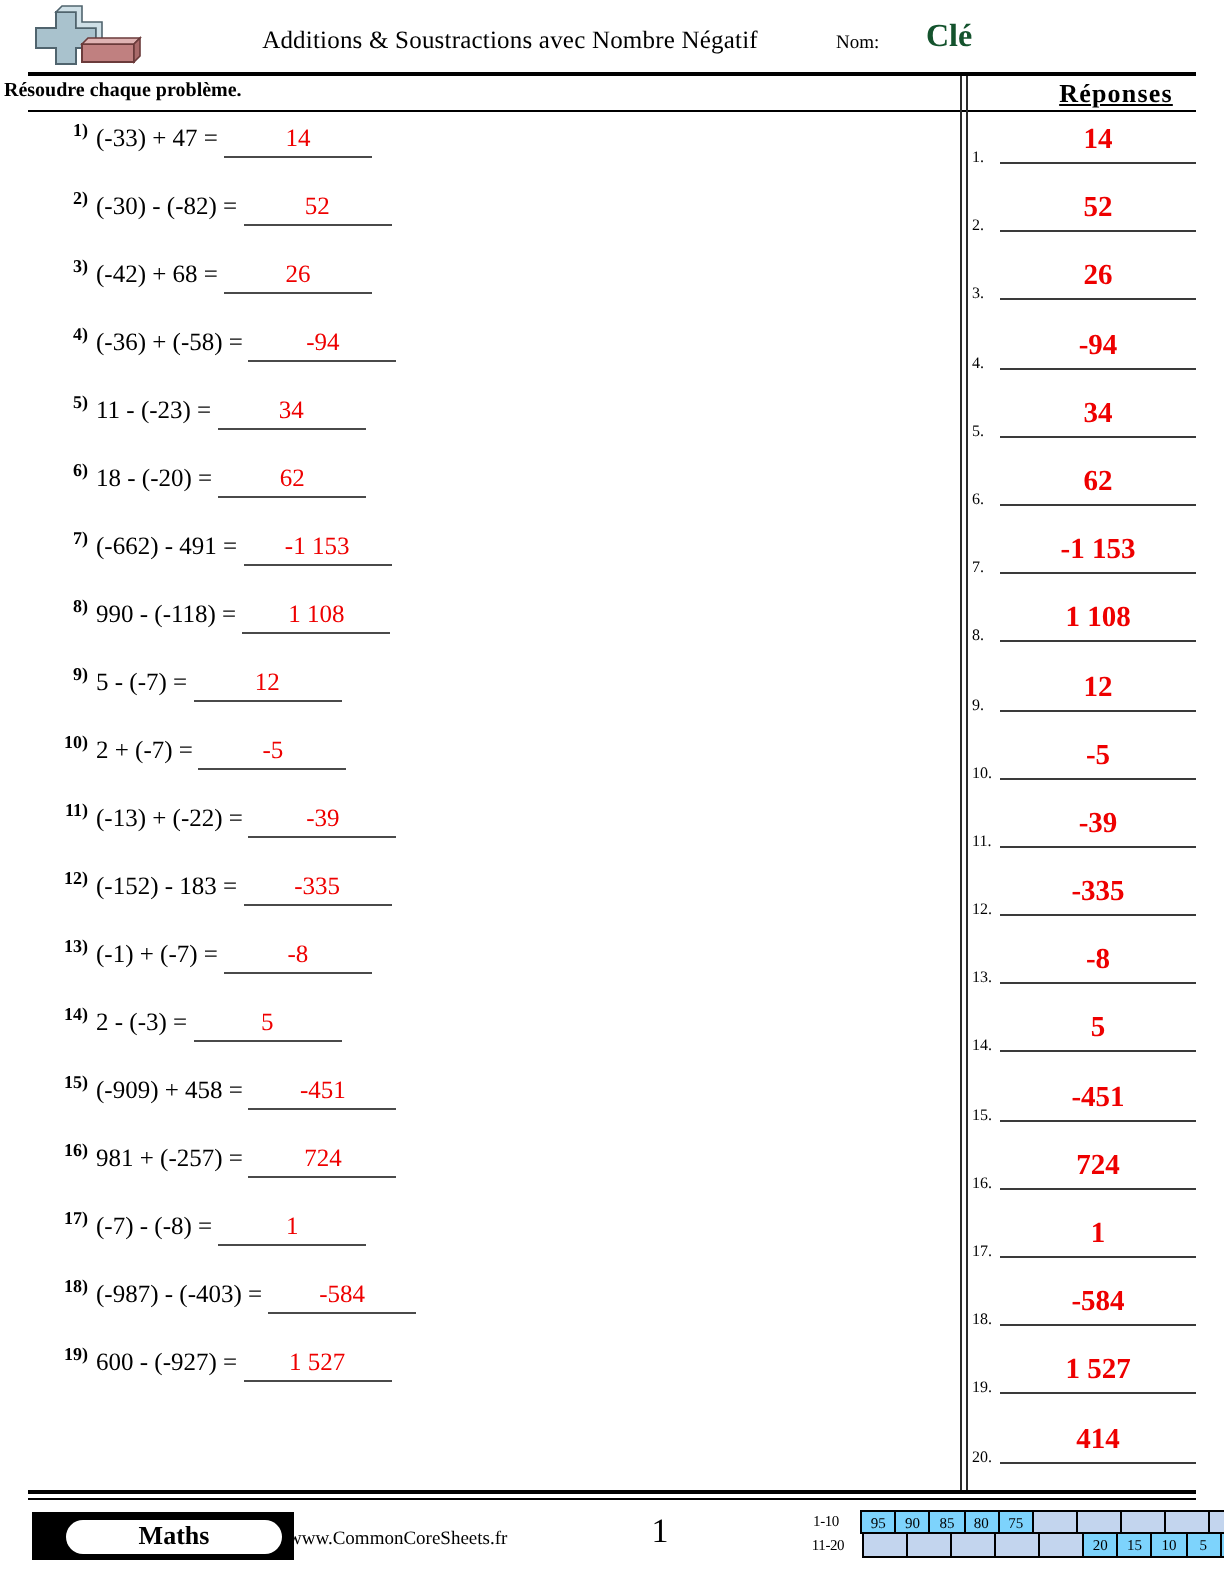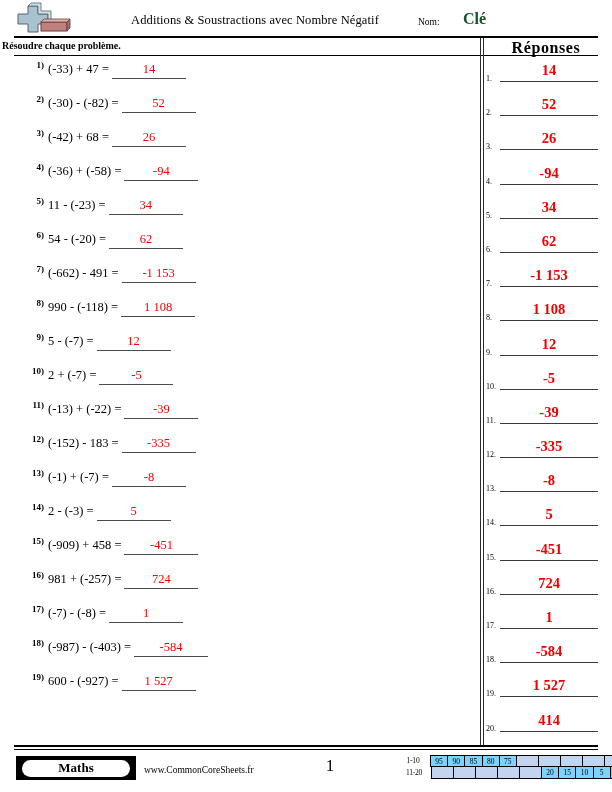--- a/index.html
+++ b/index.html
@@ -66,25 +66,26 @@
   
   #instruction {
     position: absolute;
     left: 2px; top: 40px;
     font-size: 10px;
     font-weight: bold;
     font-family: "Liberation Serif", serif;
   }
   #answers-heading {
     position: absolute;
-    left: 494px; top: 39px;
+    left: 506px; top: 39px;
     width: 104px;
     text-align: center;
-    font-size: 16px;
-    font-weight: bold;
+    font-size: 13px;
+    font-weight: bold;
+    text-decoration: underline;
     letter-spacing: .6px;
   }
   #instruction-rule {
     position: absolute;
     left: 14px; top: 55px;
     width: 584px;
     height: 0;
     border-top: 1.5px solid #000;
   }
 
@@ -187,20 +188,21 @@
     border-top: 1px solid #000;
   }
   #brand-box {
     position: absolute;
     left: 16px; top: 756px;
     width: 120px; height: 24px;
     background: #000;
     display: flex;
     align-items: center;
     justify-content: center;
+    padding-left: 11px;
   }
   #brand-pill {
     width: 108px; height: 17px;
     background: #fff;
     border-radius: 9px;
     display: flex;
     align-items: center;
     justify-content: center;
     font-size: 13px;
     font-weight: bold;
@@ -306,21 +308,21 @@
     <div class="problem">
       <div class="p-num">4)</div>
       <div class="p-body"><span class="p-expr">(-36) + (-58) =</span><span class="p-blank">-94</span></div>
     </div>
     <div class="problem">
       <div class="p-num">5)</div>
       <div class="p-body"><span class="p-expr">11 - (-23) =</span><span class="p-blank">34</span></div>
     </div>
     <div class="problem">
       <div class="p-num">6)</div>
-      <div class="p-body"><span class="p-expr">54 - (-20) =</span><span class="p-blank">62</span></div>
+      <div class="p-body"><span class="p-expr">18 - (-20) =</span><span class="p-blank">62</span></div>
     </div>
     <div class="problem">
       <div class="p-num">7)</div>
       <div class="p-body"><span class="p-expr">(-662) - 491 =</span><span class="p-blank">-1 153</span></div>
     </div>
     <div class="problem">
       <div class="p-num">8)</div>
       <div class="p-body"><span class="p-expr">990 - (-118) =</span><span class="p-blank">1 108</span></div>
     </div>
     <div class="problem">

